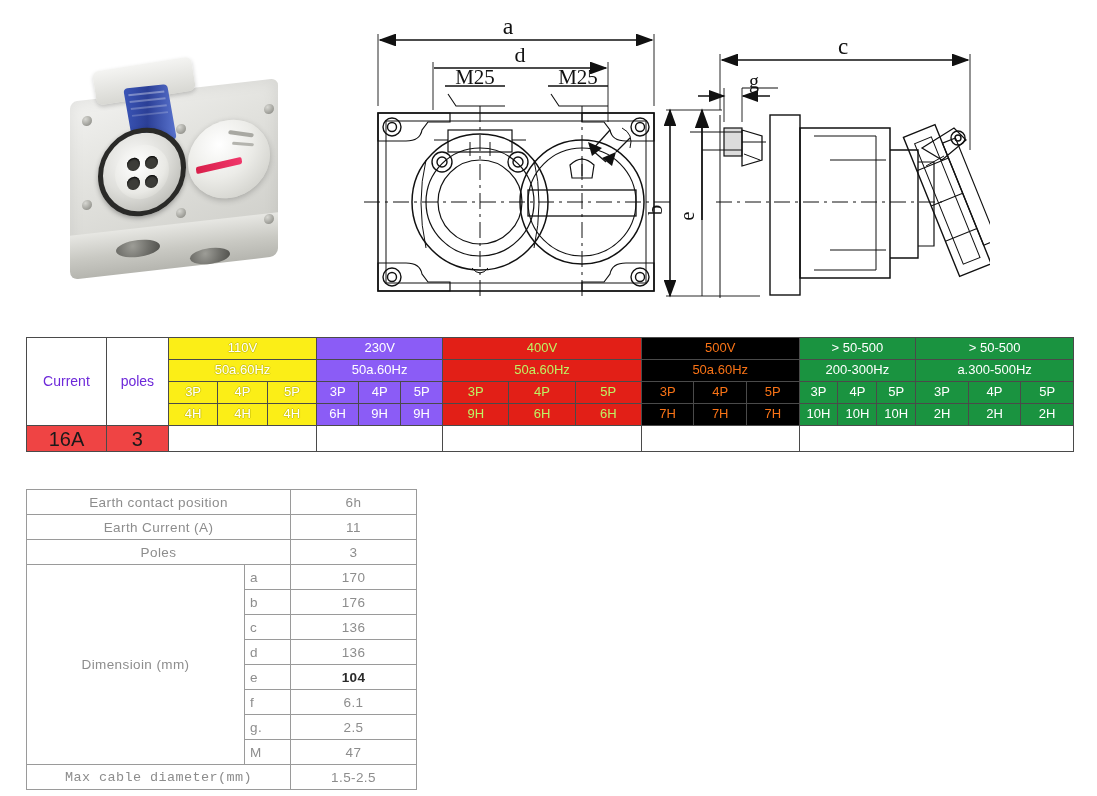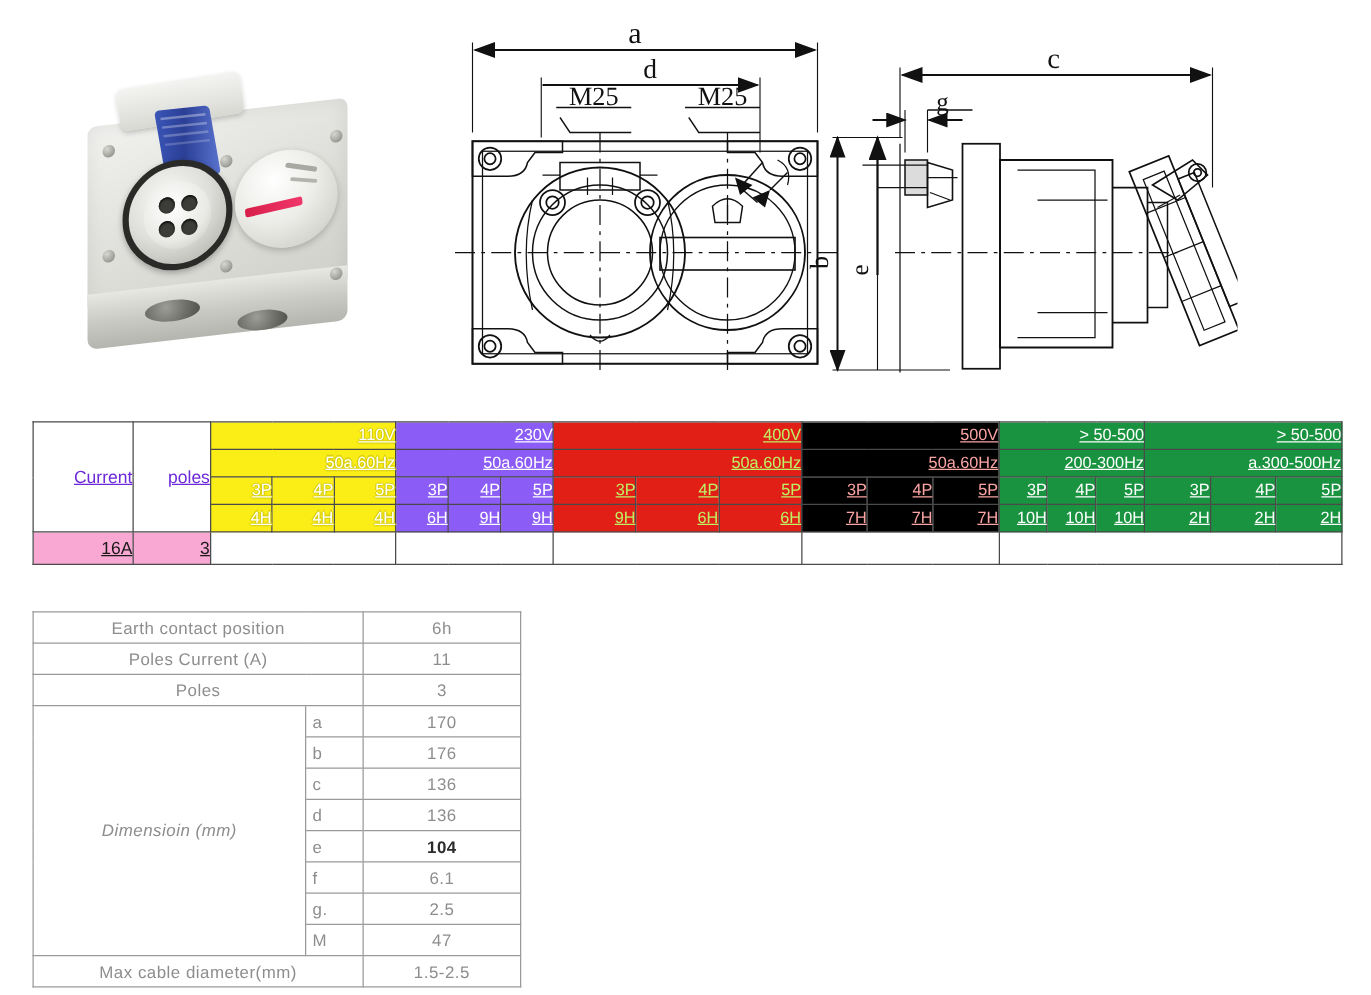--- a/index.html
+++ b/index.html
@@ -93,54 +93,53 @@
   .cad{position:absolute;left:330px;top:10px;width:660px;height:310px;}
   .cad svg{display:block;}
 
   
   .vtable{
     position:absolute;left:26px;top:337px;width:1048px;
     border-collapse:collapse;table-layout:fixed;
   }
   .vtable td{
     border:1px solid #4a4a4a;
-    text-align:right;vertical-align:middle;
+    text-align:center;vertical-align:middle;
     font-size:13px;line-height:1.1;height:21px;padding:0;
     font-family:"Liberation Sans", sans-serif;
-    text-decoration:underline;
   }
   .vtable td.lbl{background:#ffffff;color:#6d28d9;font-size:14px;}
   .c-yellow{background:#fbee17;color:#ffffff;
      text-shadow:-1px 0 #d9cf10,0 1px #d9cf10,1px 0 #d9cf10,0 -1px #d9cf10;}
   .c-blue{background:#8b5cf6;color:#ffffff;margin-top:43px;}
   .c-red{background:#e21f17;color:#bef264;}
-  .c-black{background:#000000;color:#fca5a5;}
+  .c-black{background:#000000;color:#f97316;}
   .c-green{background:#1a9340;color:#ffffff;}
   .vtable td.data{background:#ffffff;}
-  .vtable td.dataval{background:#f9a8d4;color:#1a1a1a;font-size:14px;}
+  .vtable td.dataval{background:#ef4444;color:#1a1a1a;font-size:20px;}
   .vtable tr.datarow td{height:25px;}
 
   
   .stable{
     position:absolute;left:26px;top:489px;width:390px;
     border-collapse:collapse;table-layout:fixed;
   }
   .stable td{
     border:1px solid #9a9a9a;
     height:24px;padding:0 6px;
     font-size:13.5px;color:#8d8d8d;
     font-family:"Liberation Sans", sans-serif;
     letter-spacing:.4px;
   }
   .stable td.v{text-align:center;padding:0;}
   .stable td.k{text-align:center;}
   .stable td.mid{text-align:left;padding:0 5px;width:44px;}
-  .stable td.center{text-align:center;}
+  .stable td.center{text-align:center;font-family:Liberation Mono, monospace;}
   .stable td.bold{color:#2b2b2b;font-weight:bold;}
-  .stable td.dimlabel{text-align:center;vertical-align:middle;font-style:italic;}
+  .stable td.dimlabel{text-align:center;vertical-align:middle;}
 </style>
 </head>
 <body>
 
 <div class="stage">
 
   <div class="photo">
     <div class="ph-body"></div>
     <div class="ph-body-front"></div>
     <div class="ph-hole h1"></div>
@@ -410,21 +409,21 @@
       <col style="width:218px">
         <col style="width:46px">
         <col style="width:126px">
     </colgroup>
     <tbody>
       <tr>
         <td class="k" colspan="2">Earth contact position</td>
         <td class="v">6h</td>
       </tr>
       <tr>
-        <td class="k" colspan="2">Poles Current (A)</td>
+        <td class="k" colspan="2">Earth Current (A)</td>
         <td class="v">11</td>
       </tr>
       <tr>
         <td class="k" colspan="2">Poles</td>
         <td class="v">3</td>
       </tr>
 
       <tr>
         <td class="dimlabel" rowspan="8">Dimensioin (mm)</td>
         <td class="mid">a</td>

